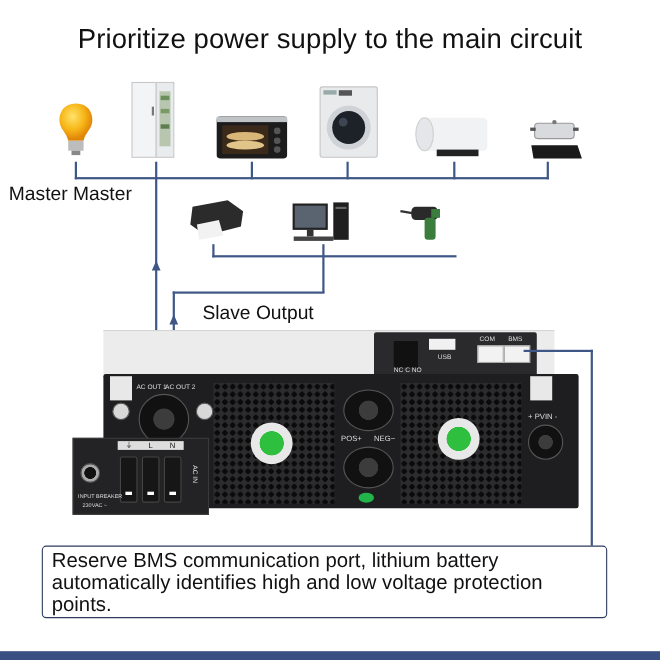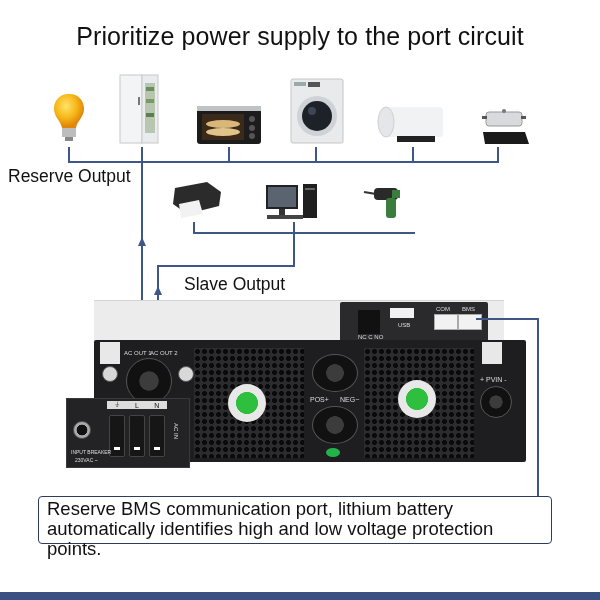--- a/index.html
+++ b/index.html
@@ -2,42 +2,42 @@
 <html><head>
 <meta charset="utf-8">
 <style>
   html, body { margin:0; padding:0; }
   body { width:600px; height:600px; background:#ffffff; position:relative; overflow:hidden; font-family:"Liberation Sans", sans-serif; }
   .abs { position:absolute; }
   .title { left:0; top:22px; width:600px; text-align:center; font-size:25px; color:#111; letter-spacing:0.1px; }
   .label { font-size:17.5px; color:#111; white-space:nowrap; }
   .line { background:#3f5786; position:absolute; }
   .arrow { position:absolute; width:0; height:0; border-left:4px solid transparent; border-right:4px solid transparent; border-bottom:9px solid #3f5786; }
-  .note { left:38px; top:496px; width:514px; height:48px; border:1.5px solid #2e3d5e; border-radius:4px; padding:2px 8px; box-sizing:border-box; font-size:18.5px; line-height:20px; color:#111; background:#fff; }
+  .note { left:38px; top:496px; width:514px; height:66px; border:1.5px solid #2e3d5e; border-radius:4px; padding:2px 8px; box-sizing:border-box; font-size:18.5px; line-height:20px; color:#111; background:#fff; }
   .footer-bar { left:0; top:592px; width:600px; height:8px; background:#3a5082; }
   .unit-top { left:94px; top:300px; width:410px; height:44px; background:#ececec; border-top:1px solid #d5d5d5; }
   .unit-body { left:94px; top:340px; width:432px; height:122px; background:#1e1e20; border-radius:2px; }
   .panel-left { left:66px; top:398px; width:122px; height:68px; background:#232325; border:1px solid #3a3a3a; }
   .comm-panel { left:340px; top:302px; width:148px; height:40px; background:#2a2a2c; border-radius:2px; }
   .port { position:absolute; width:22px; height:14px; background:#f2f2f2; border:1px solid #aaa; }
   .grille { position:absolute; background-image: radial-gradient(circle, #0a0a0a 2.2px, transparent 2.6px); background-size:7px 7px; background-color:#2c2c2e; }
   .hub { position:absolute; border-radius:50%; background: radial-gradient(circle, #2fbf3f 0 40%, #e8e8e8 42% 100%); }
   .knob { position:absolute; border-radius:50%; background: radial-gradient(circle, #3c3c3c 0 30%, #111 32% 100%); border:1px solid #555; }
   .small-txt { position:absolute; font-size:6px; color:#ddd; white-space:nowrap; font-family:"Liberation Sans", sans-serif; }
   .breaker { position:absolute; width:14px; height:40px; background:#161616; border:1px solid #444; border-radius:2px; }
   .breaker::after { content:""; position:absolute; left:4px; bottom:6px; width:6px; height:3px; background:#fff; }
   .watermark { position:absolute; font-size:11px; color:#8a8a8a; font-family:"DejaVu Serif", serif; white-space:nowrap; }
   .led { position:absolute; width:14px; height:9px; border-radius:50%; background:#22b34a; }
   
   .icon { position:absolute; }
 </style>
 </head>
 <body>
 
-<div class="abs title">Prioritize power supply to the port circuit</div>
+<div class="abs title">Prioritize power supply to the main circuit</div>
 
 <svg class="icon" style="left:52px;top:92px" width="34" height="52" viewBox="0 0 34 52">
   <defs>
       <radialGradient id="bg1" cx="40%" cy="35%" r="60%">
         <stop offset="0" stop-color="#ffe36a"></stop>
         <stop offset="0.6" stop-color="#f7b617"></stop>
         <stop offset="1" stop-color="#e0870a"></stop>
       </radialGradient>
     </defs>
   <path d="M17 2 C6 2 2 10 2 17 C2 25 9 29 10 36 L24 36 C25 29 32 25 32 17 C32 10 28 2 17 2Z" fill="url(#bg1)"></path>
@@ -90,21 +90,21 @@
 </svg>
 
 <div class="line" style="left:68px;top:161px;width:431px;height:2px"></div>
 <div class="line" style="left:68px;top:147px;width:2px;height:16px"></div>
 <div class="line" style="left:141px;top:147px;width:2px;height:16px"></div>
 <div class="line" style="left:228px;top:147px;width:2px;height:16px"></div>
 <div class="line" style="left:315px;top:147px;width:2px;height:16px"></div>
 <div class="line" style="left:412px;top:147px;width:2px;height:16px"></div>
 <div class="line" style="left:497px;top:147px;width:2px;height:16px"></div>
 
-<div class="abs label" style="left:8px;top:166px">Reserve Output</div>
+<div class="abs label" style="left:8px;top:166px">Master Master</div>
 
 <div class="line" style="left:141px;top:161px;width:2px;height:218px"></div>
 <div class="arrow" style="left:138px;top:237px"></div>
 
 <svg class="icon" style="left:169px;top:180px" width="54" height="40" viewBox="0 0 54 40">
   <polygon points="6,8 38,2 52,12 50,26 18,34 4,24" fill="#2b2b2b"></polygon>
   <polygon points="10,24 30,20 34,34 12,38" fill="#f2f2f2"></polygon>
 </svg>
 <svg class="icon" style="left:265px;top:183px" width="56" height="40" viewBox="0 0 56 40">
   <rect x="1" y="2" width="32" height="24" fill="#222"></rect>

